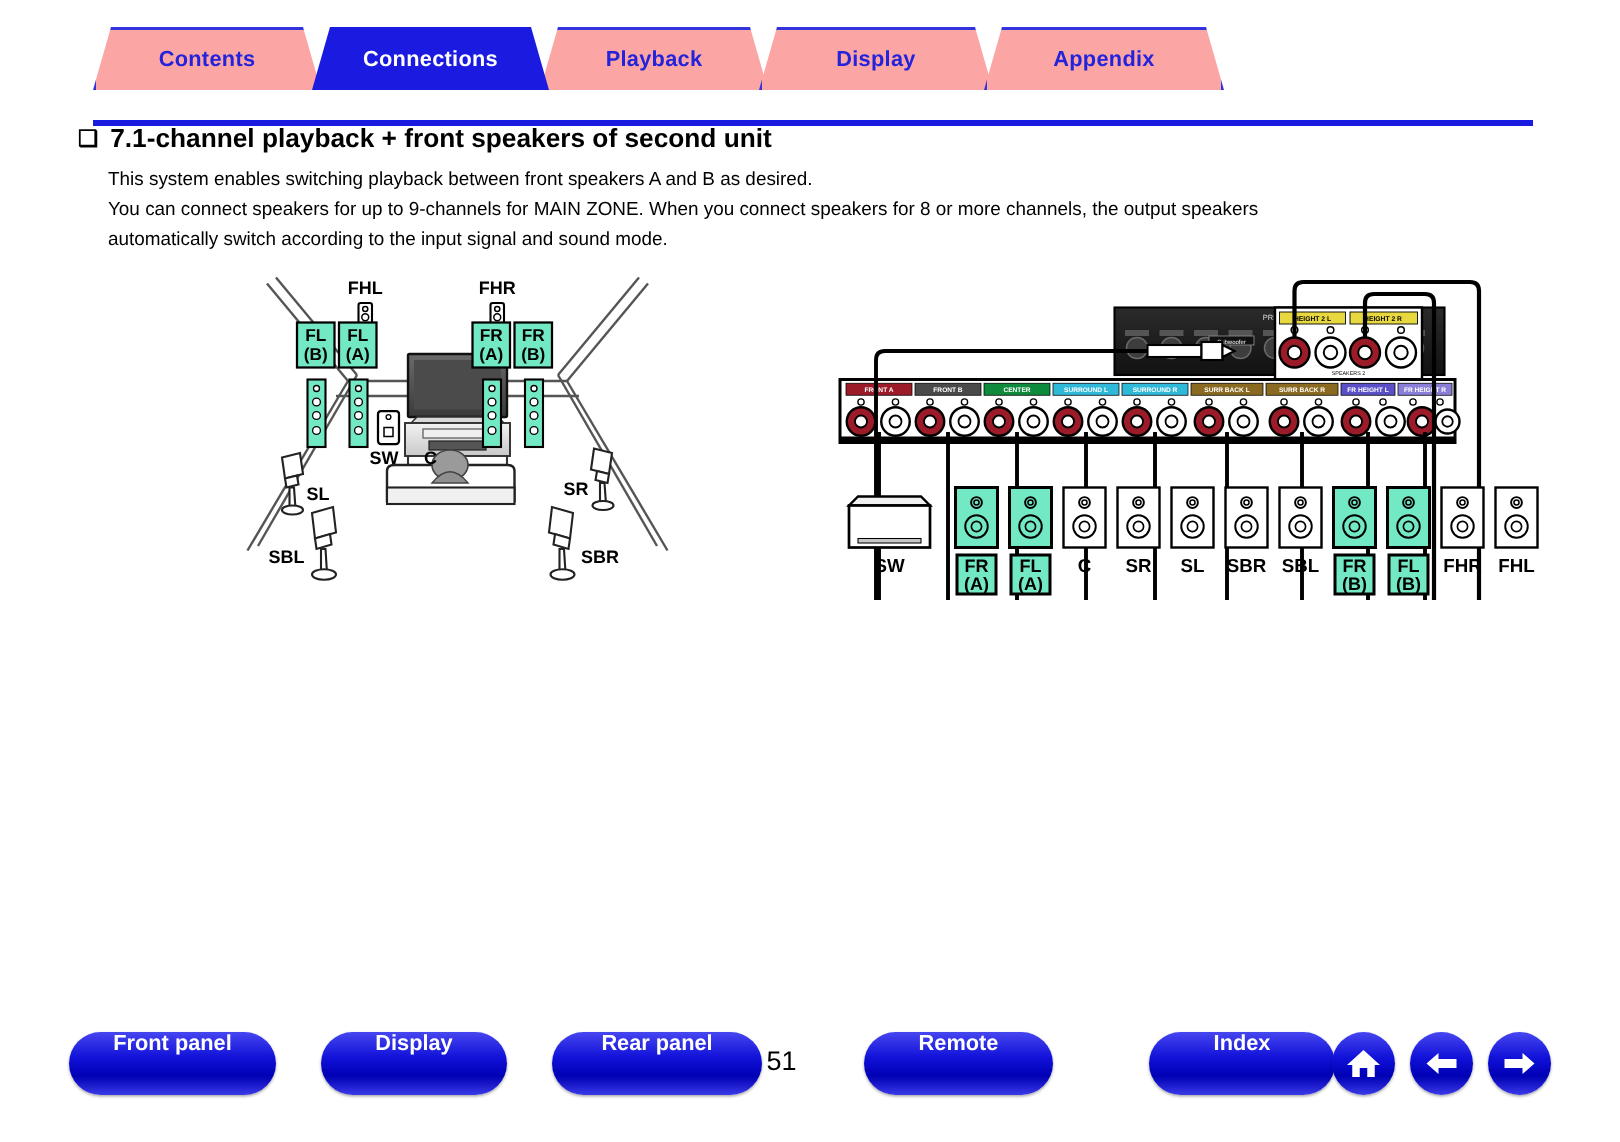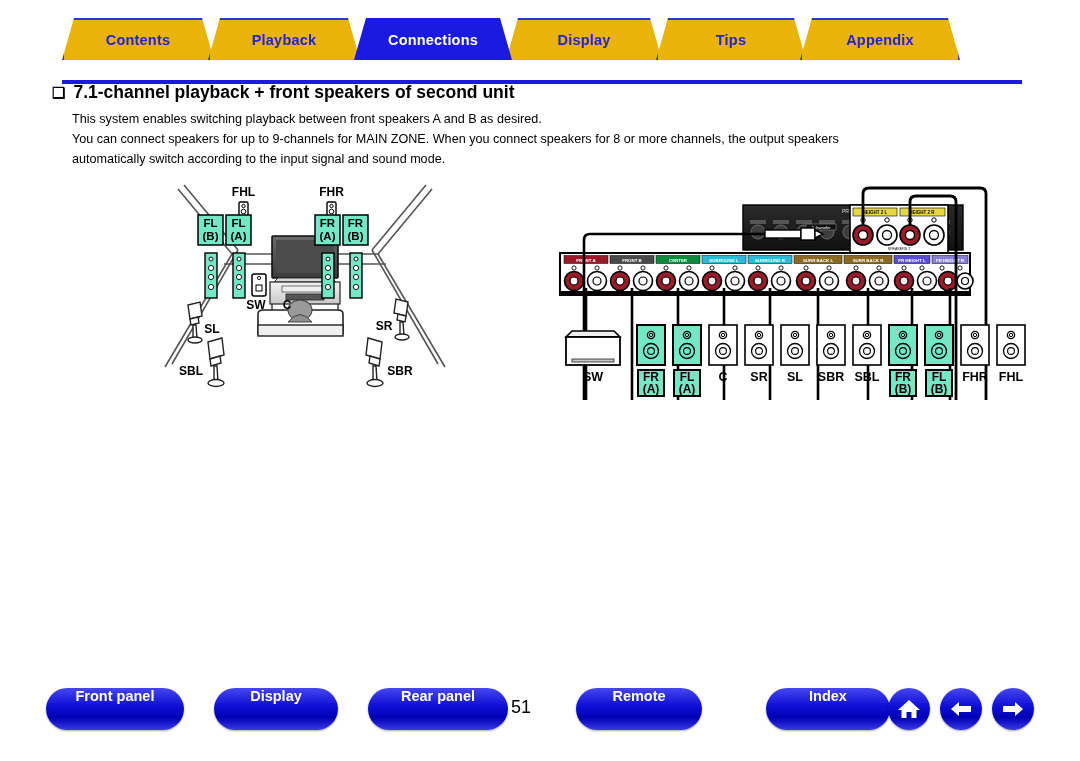--- a/index.html
+++ b/index.html
@@ -12,21 +12,21 @@
     overflow:hidden;
   }
   
   #tabbar{position:absolute;left:0;top:18px;width:1080px;height:48px;}
   #tabbar .tabs{position:absolute;left:62px;top:0;width:960px;height:42px;display:flex;}
   .tab{
     position:relative;height:42px;flex:0 0 auto;
     display:flex;align-items:center;justify-content:center;
     font-size:14.5px;font-weight:bold;letter-spacing:.2px;
     color:#2323DC;
-    background:#eab308;
+    background:#fca5a5;
     border-top:2px solid #3333DD;
     border-left:2px solid #3333DD;
     border-right:2px solid #3333DD;
     border-radius:9px 9px 0 0;
     transform:perspective(42px) rotateX(0deg);
     clip-path:polygon(12px 0,calc(100% - 12px) 0,100% 100%,0 100%);
     box-sizing:border-box;
     margin-right:-6px;
   }
   .tab span{display:block;padding:0 6px;}
@@ -71,31 +71,28 @@
   svg{display:block;}
 </style>
 </head>
 <body>
 
 <div id="tabbar">
   <div class="tabs">
     <div class="tab w1">
         <span>Contents</span>
       </div>
+    <div class="tab w2 active">
+        <span>Connections</span>
+      </div>
     <div class="tab w3">
         <span>Playback</span>
       </div>
-    <div class="tab w2 active">
-        <span>Connections</span>
-      </div>
     <div class="tab w4">
         <span>Display</span>
-      </div>
-    <div class="tab w5">
-        <span>Tips</span>
       </div>
     <div class="tab w6">
         <span>Appendix</span>
       </div>
   </div>
   <div id="tabrule"></div>
 </div>
 
 <div id="heading">
   <span class="sqicon">❑</span>

